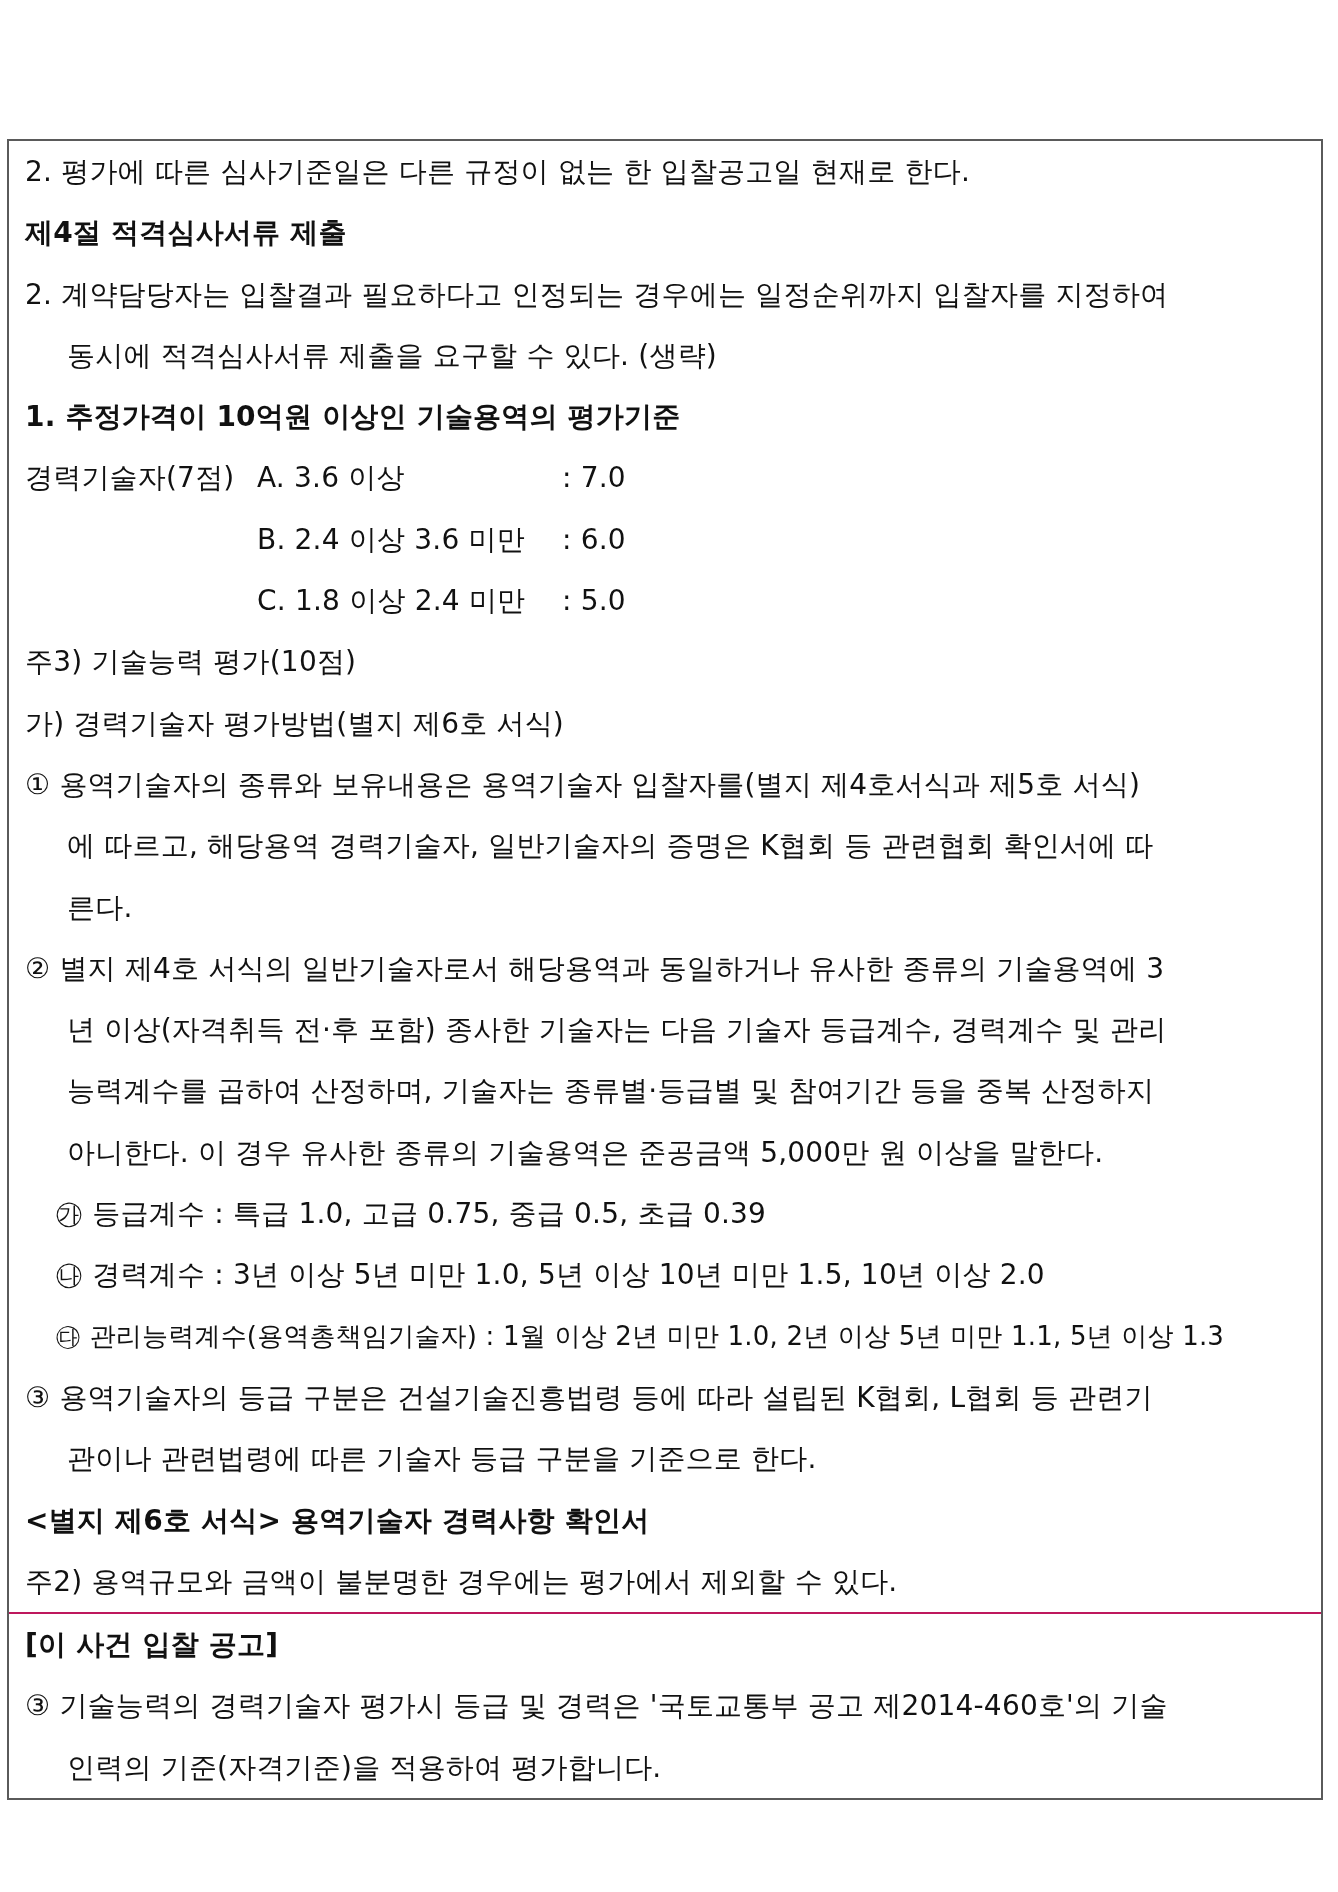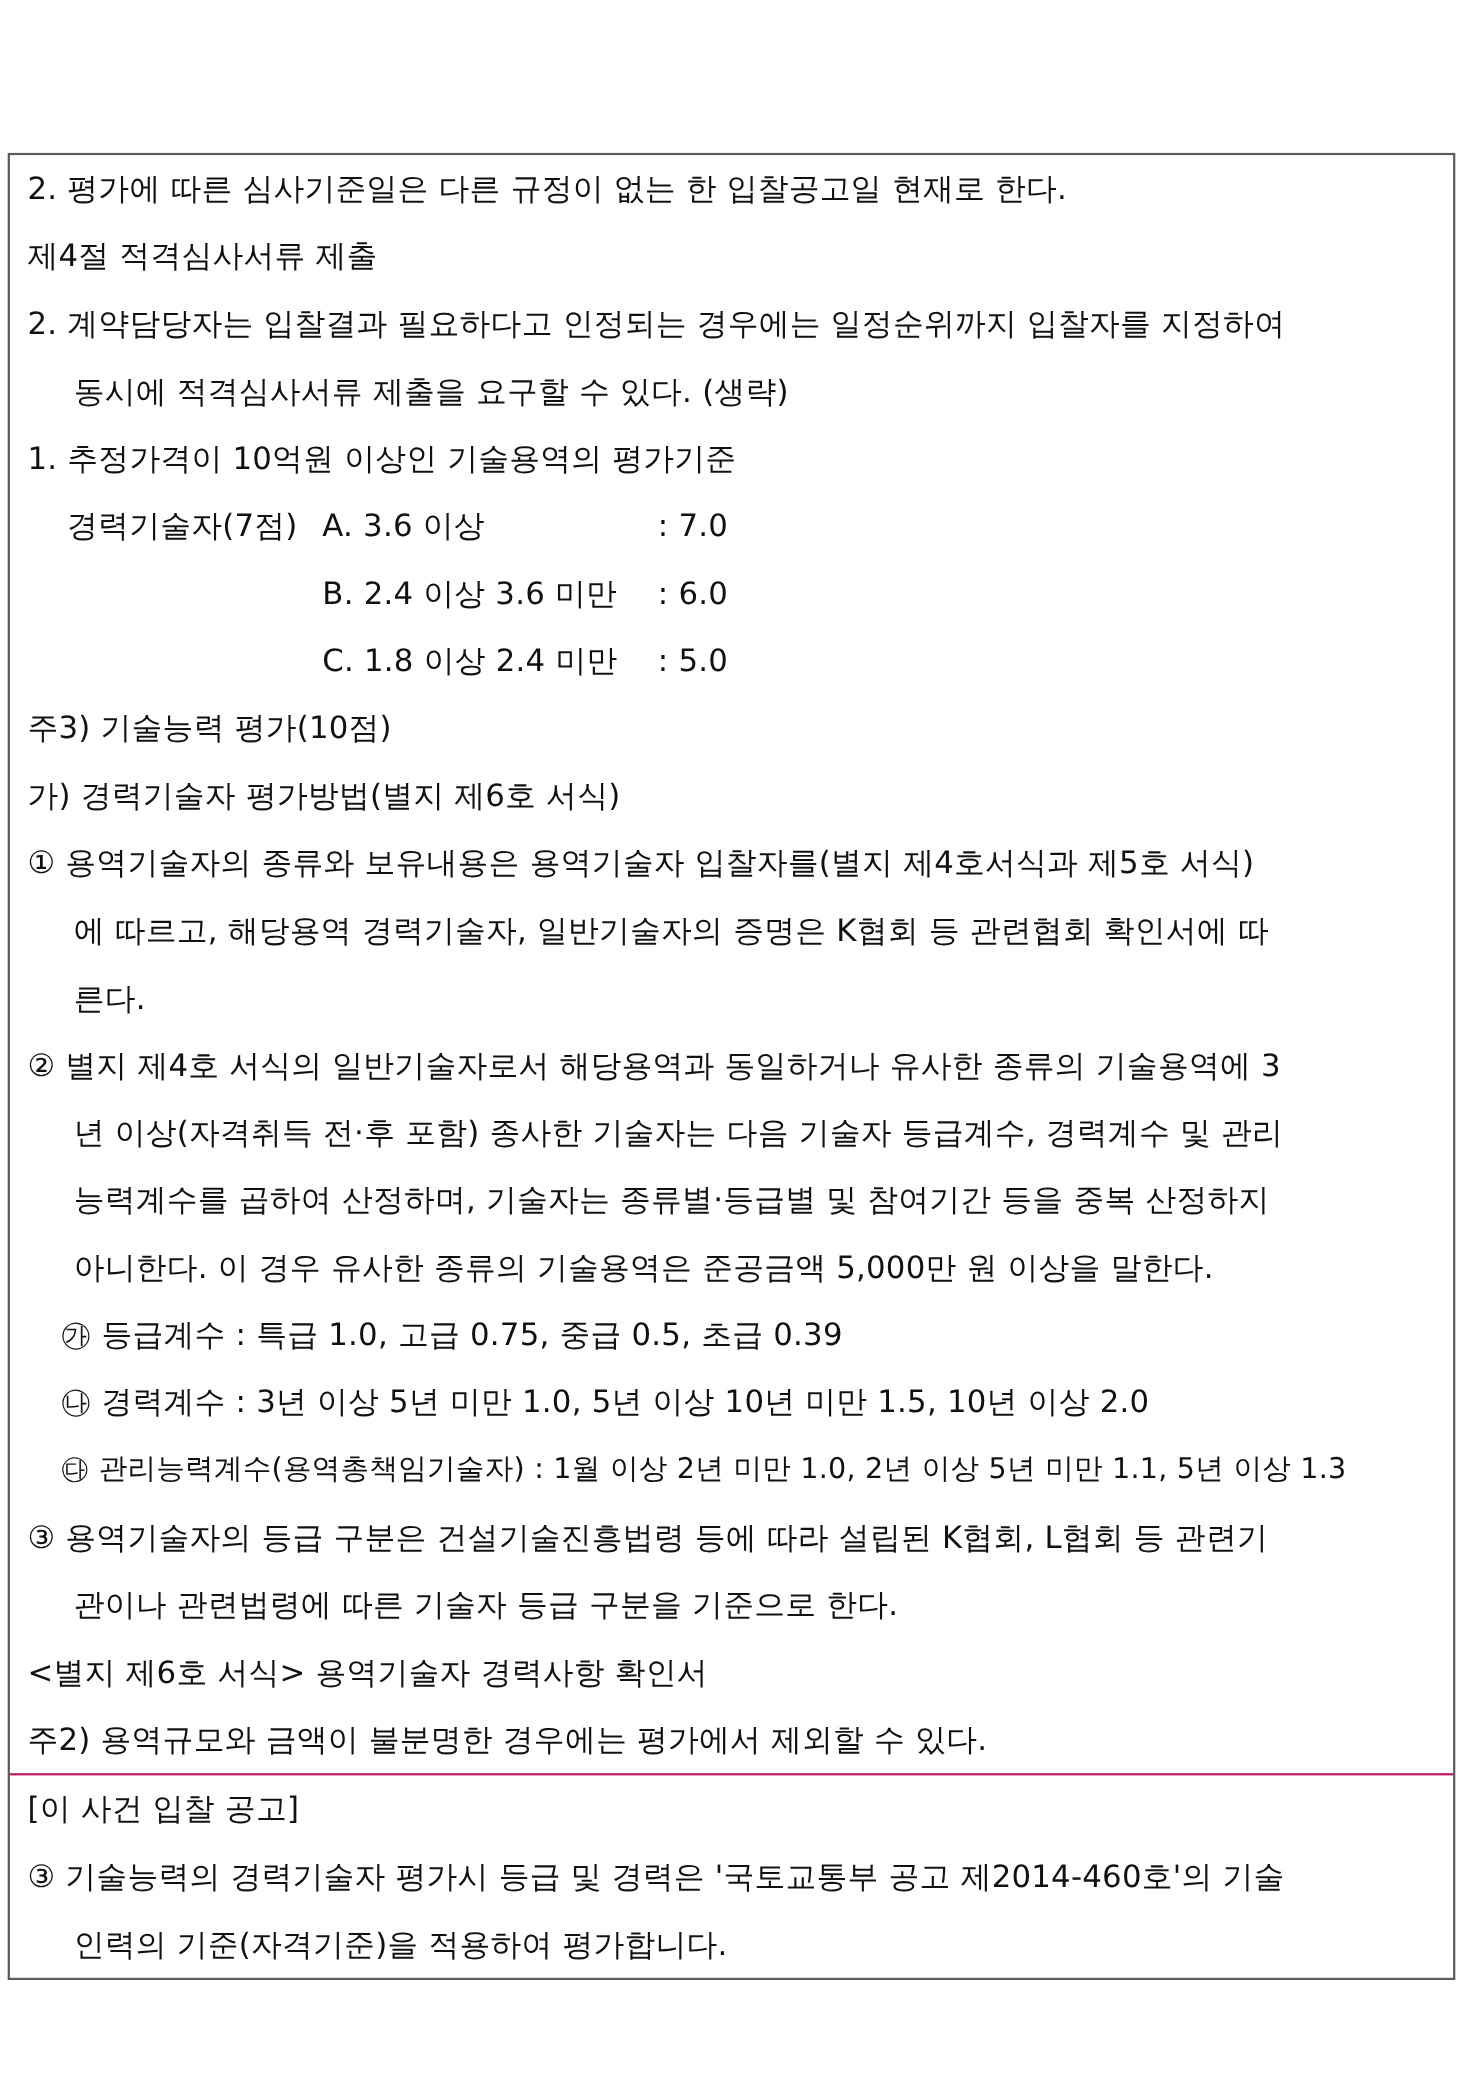--- a/index.html
+++ b/index.html
@@ -29,26 +29,25 @@
   .cell-bottom {
     padding: 0 0 0 16px;
   }
   .line {
     font-size: 28px;
     line-height: 61.3px;
     height: 61.3px;
     white-space: nowrap;
     letter-spacing: 0.2px;
   }
-  .bold { font-weight: normal; }
+  .bold { font-weight: bold; }
   .indent1 { padding-left: 42px; }
   .indent-sub { padding-left: 30px; }
   .score-row {
     display: flex;
-    margin-left: 36px;
   }
   .score-label {
     width: 232px;
   }
   .score-grade {
     width: 305px;
   }
   .center { text-align: left; }
 </style>
 </head>

